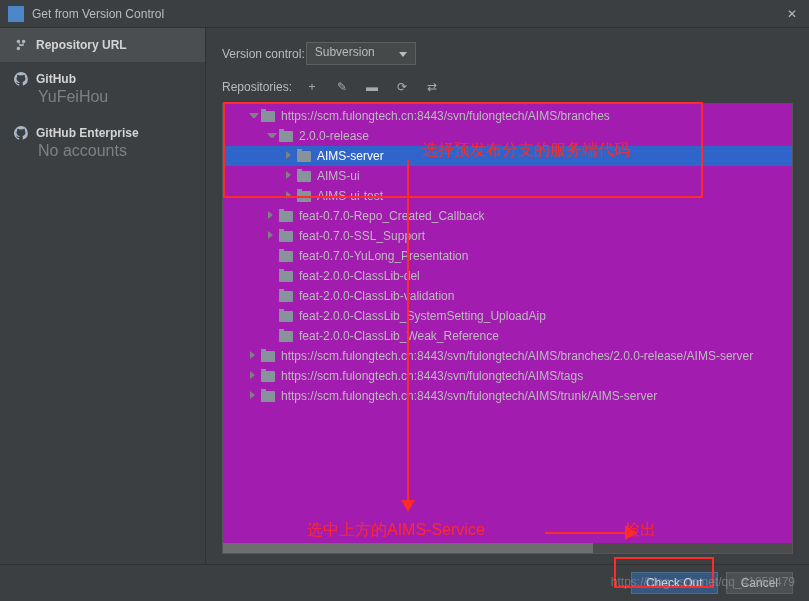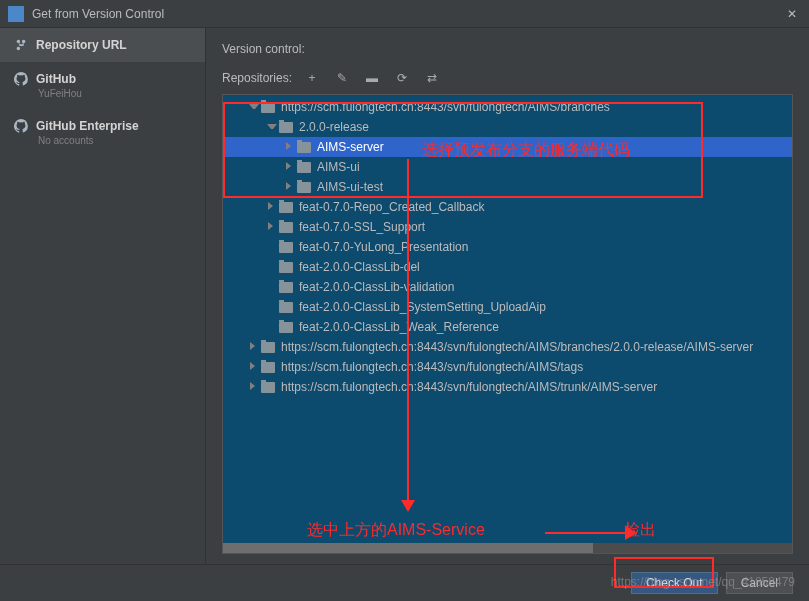--- a/index.html
+++ b/index.html
@@ -6,30 +6,30 @@
 body { width:809px; height:601px; background:#3c3f41; color:#bbbbbb; font-size:12px; overflow:hidden; position:relative; }
 .titlebar { height:28px; background:#3c3f41; display:flex; align-items:center; padding:0 8px; border-bottom:1px solid #323232; }
 .titlebar .icon { width:16px; height:16px; background:#4a88c7; margin-right:8px; }
 .titlebar .title { flex:1; color:#bbbbbb; }
 .titlebar .close { color:#bbbbbb; cursor:pointer; padding:0 4px; }
 .main { display:flex; height:536px; }
 .sidebar { width:206px; background:#3c3f41; border-right:1px solid #323232; }
 .sidebar-item { padding:10px 14px; cursor:pointer; }
 .sidebar-item.selected { background:#4b4e50;text-align:center; }
 .sidebar-item .lbl { font-weight:bold; color:#d4d4d4; display:flex; align-items:center; gap:8px; }
-.sidebar-item .sub { color:#808080; font-size:10px; margin-left:24px; margin-top:2px; }
+.sidebar-item .sub { color:#808080; font-size:16px; margin-left:24px; margin-top:2px; }
 .si-icon { width:14px; height:14px; display:inline-block; }
 .content { flex:1; padding:14px 16px 10px 16px; display:flex; flex-direction:column; position:relative; }
 .vcrow { display:flex; align-items:center; gap:1px; margin-bottom:12px; }
 .vcrow label { color:#bbbbbb; }
 .combo { background:#45494a; border:1px solid #5e6060; color:#bbbbbb; padding:2px 26px 2px 8px; height:23px; position:relative; min-width:110px; }
 .combo::after { content:""; position:absolute; right:8px; top:9px; border-left:4px solid transparent; border-right:4px solid transparent; border-top:5px solid #bbbbbb; }
 .reporow { display:flex; align-items:center; gap:10px; margin-bottom:6px; }
 .iconbtn { width:20px; height:20px; display:flex; align-items:center; justify-content:center; color:#a9a9a9; cursor:pointer; }
-.tree { flex:1; background:#0c4a6e; border:1px solid #555; overflow:auto; position:relative; padding-top:2px; }
+.tree { flex:1; background:#a21caf; border:1px solid #555; overflow:auto; position:relative; padding-top:2px; }
 .row { height:20px; display:flex; align-items:center; white-space:nowrap; color:#bbbbbb; }
 .row.selected { background:#2f65ca; color:#ffffff; }
 .arrow { width:12px; height:12px; margin-right:2px; display:inline-block; }
 .arrow.expanded::before { content:""; display:block; border-left:4px solid transparent; border-right:4px solid transparent; border-top:5px solid #808080; margin:3px 0 0 2px; }
 .arrow.collapsed::before { content:""; display:block; border-top:4px solid transparent; border-bottom:4px solid transparent; border-left:5px solid #808080; margin:1px 0 0 3px; }
 .folder-icon { width:14px; height:11px; background:#87939a; margin-right:6px; display:inline-block; border-radius:1px; position:relative; }
 .folder-icon::before { content:""; position:absolute; top:-2px; left:0; width:5px; height:2px; background:#87939a; }
 .highlight-box { position:absolute; border:2px solid #ff2a2a; pointer-events:none; z-index:5; }
 .anno { position:absolute; color:#ff2a2a; font-size:16px; z-index:6; pointer-events:none; }
 .arrow-line { position:absolute; background:#ff2a2a; z-index:5; pointer-events:none; }
@@ -76,20 +76,21 @@
           </svg>
           <span>GitHub Enterprise</span>
         </div>
       <div class="sub">No accounts</div>
     </div>
   </div>
 
   <div class="content">
     <div class="vcrow">
       <label>Version control:</label>
+      <div class="combo"><span>Subversion</span></div>
     </div>
     <div class="reporow">
       <label>Repositories:</label>
       <span class="iconbtn">+</span>
       <span class="iconbtn">✎</span>
       <span class="iconbtn">▬</span>
       <span class="iconbtn">⟳</span>
       <span class="iconbtn">⇄</span>
     </div>
     <div class="tree" id="tree">

